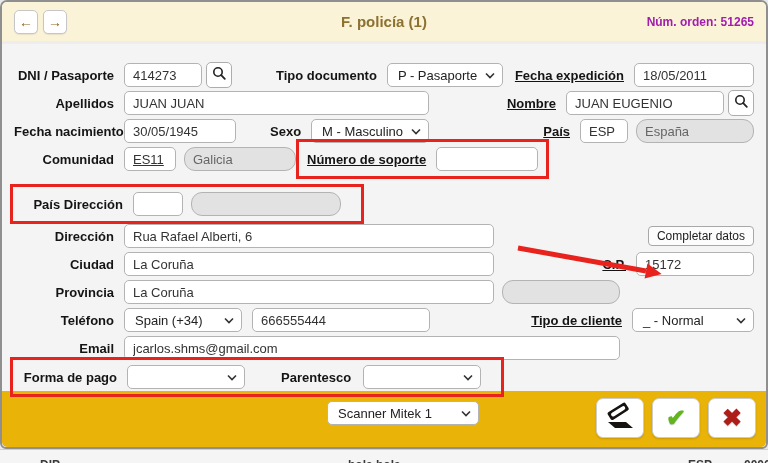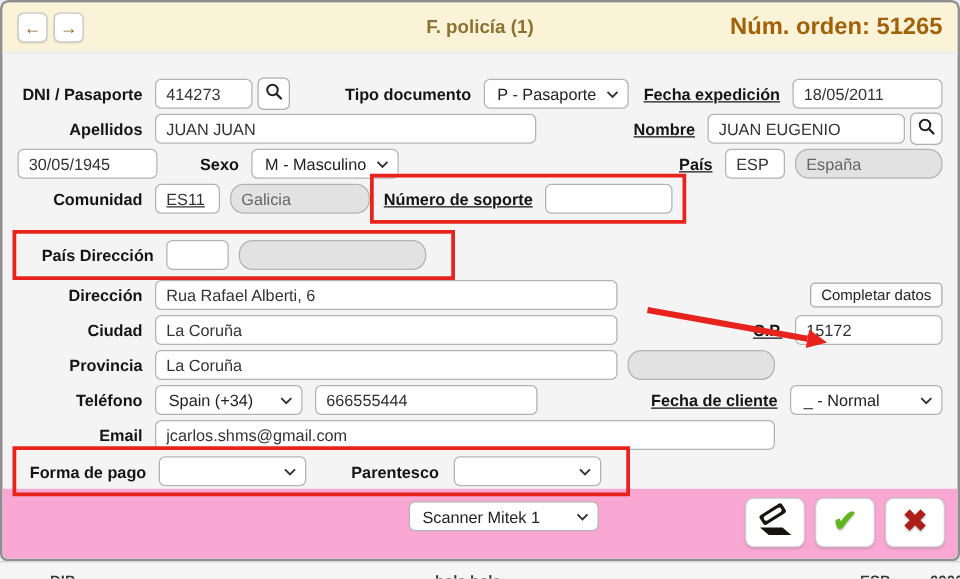--- a/index.html
+++ b/index.html
@@ -8,21 +8,21 @@
   .window { width:768px; height:449px; border:2px solid #8f8f8f; border-radius:7px 7px 6px 6px;
             background:#f4f4f4; position:relative; overflow:hidden; }
   
   .header { height:42px; background:#fbf3d8; display:flex; align-items:center;
             padding:0 12px; position:relative; border-bottom:3px solid #ededed; }
   .nav-btn { width:24px; height:24px; background:#fff; border:1px solid #c6c6c6; border-radius:5px;
              color:#8a6a24; font-weight:bold; font-size:14px; line-height:22px; text-align:center;
              margin-right:5px; cursor:pointer; box-shadow:0 1px 1px rgba(0,0,0,.08); }
   .title { position:absolute; left:0; right:0; text-align:center; font-weight:bold;
            font-size:15px; color:#8c7231; pointer-events:none; }
-  .order { margin-left:auto; font-weight:bold; font-size:19px; color:#a16207; }
+  .order { margin-left:auto; font-weight:bold; font-size:12px; color:#a21caf; }
   
   .form { position:relative; padding-top:18px; height:347px; }
   .row { display:flex; align-items:center; margin:0 12px 2px 12px; height:26px; position:relative; }
   .lbl { font-weight:bold; font-size:13px; color:#141414; white-space:nowrap; }
   .lcol { width:110px; text-align:right; padding-right:10px; flex-shrink:0; }
   .rlbl { text-align:left; padding-right:10px;text-decoration:underline; }
   .inp { height:24px; border:1px solid #b3b3b3; border-radius:5px; padding:0 8px; font-size:13px;
          color:#333; background:#fff; font-family:inherit; outline:none; }
   .dis { background:#e2e2e2; color:#666;border-radius:11px; }
   .sel { background:#fff; border:1px solid #b3b3b3; border-radius:5px; height:24px; display:flex;
@@ -35,21 +35,21 @@
   .redbox { border:3px solid #e8231d; display:flex; align-items:center; padding:5px 8px;
             pointer-events:none; }
   .redbox > * { pointer-events:auto; }
   .rb-right { margin:-8px -5px -8px 0; }
   .rb-left  { margin:-9px 5px -9px -4px; padding-right:20px; }
   .rb-wide  { margin:-8px 0 -8px -4px; padding-right:20px; }
   .small-btn { height:20px; font-size:12px; color:#222; background:#fcfcfc; border:1px solid #a8a8a8;
                border-radius:4px; padding:0 8px; cursor:pointer; }
   .arrow-svg { position:absolute; left:510px; top:198px; pointer-events:none; z-index:5; }
   
-  .footer { height:56px; background:#f9a8d4; position:relative; border-radius:0 0 5px 5px; }
+  .footer { height:56px; background:#eab308; position:relative; border-radius:0 0 5px 5px; }
   .scan-sel { position:absolute; left:325px; top:10px; width:152px; }
   .btn-group { position:absolute; right:10px; top:7px; display:flex; gap:8px; }
   .big-btn { width:48px; height:40px; background:#fff; border:1px solid #cccccc; border-radius:7px;
              display:flex; align-items:center; justify-content:center; cursor:pointer;
              box-shadow:0 1px 2px rgba(0,0,0,.15); }
   .check-glyph { color:#62b51f; font-size:24px; font-weight:bold; line-height:1; text-shadow:0 1px 1px rgba(0,0,0,.2); }
   .x-glyph { color:#ae1e18; font-size:24px; font-weight:bold; line-height:1; text-shadow:0 1px 1px rgba(0,0,0,.2); }
   
   .clipped { height:14px; background:#f5f5f5; position:relative; overflow:hidden;
              border-top:1px solid #cfcfcf; }
@@ -107,20 +107,21 @@
         <span>
           <svg width="14" height="14" viewBox="0 0 14 14">
               <circle cx="6" cy="6" r="4.2" fill="none" stroke="#222" stroke-width="1.6"></circle>
               <line x1="9.2" y1="9.2" x2="12.8" y2="12.8" stroke="#222" stroke-width="1.8" stroke-linecap="round"></line>
             </svg>
         </span>
       </div>
     </div>
 
     <div class="row">
+      <span class="lbl lcol">Fecha nacimiento</span>
       <input class="inp" style="width: 112px;" value="30/05/1945">
       <span class="lbl" style="margin-left:34px">Sexo</span>
       <div class="sel" style="width:118px;margin-left:10px">
         <span>M - Masculino</span>
         <span class="chev">
             <svg width="10" height="7">
               <polyline points="1,1.5 5,5.5 9,1.5" fill="none" stroke="#333" stroke-width="1.6"></polyline>
             </svg>
           </span>
       </div>
@@ -170,21 +171,21 @@
       <span class="lbl lcol">Teléfono</span>
       <div class="sel" style="width:118px">
         <span>Spain (+34)</span>
         <span class="chev">
             <svg width="10" height="7">
               <polyline points="1,1.5 5,5.5 9,1.5" fill="none" stroke="#333" stroke-width="1.6"></polyline>
             </svg>
           </span>
       </div>
       <input class="inp" style="width: 178px; margin-left: 10px;" value="666555444">
-      <span class="lbl rlbl mla">Fecha de cliente</span>
+      <span class="lbl rlbl mla">Tipo de cliente</span>
       <div class="sel" style="width:122px">
         <span>_ - Normal</span>
         <span class="chev">
             <svg width="10" height="7">
               <polyline points="1,1.5 5,5.5 9,1.5" fill="none" stroke="#333" stroke-width="1.6"></polyline>
             </svg>
           </span>
       </div>
     </div>
 

